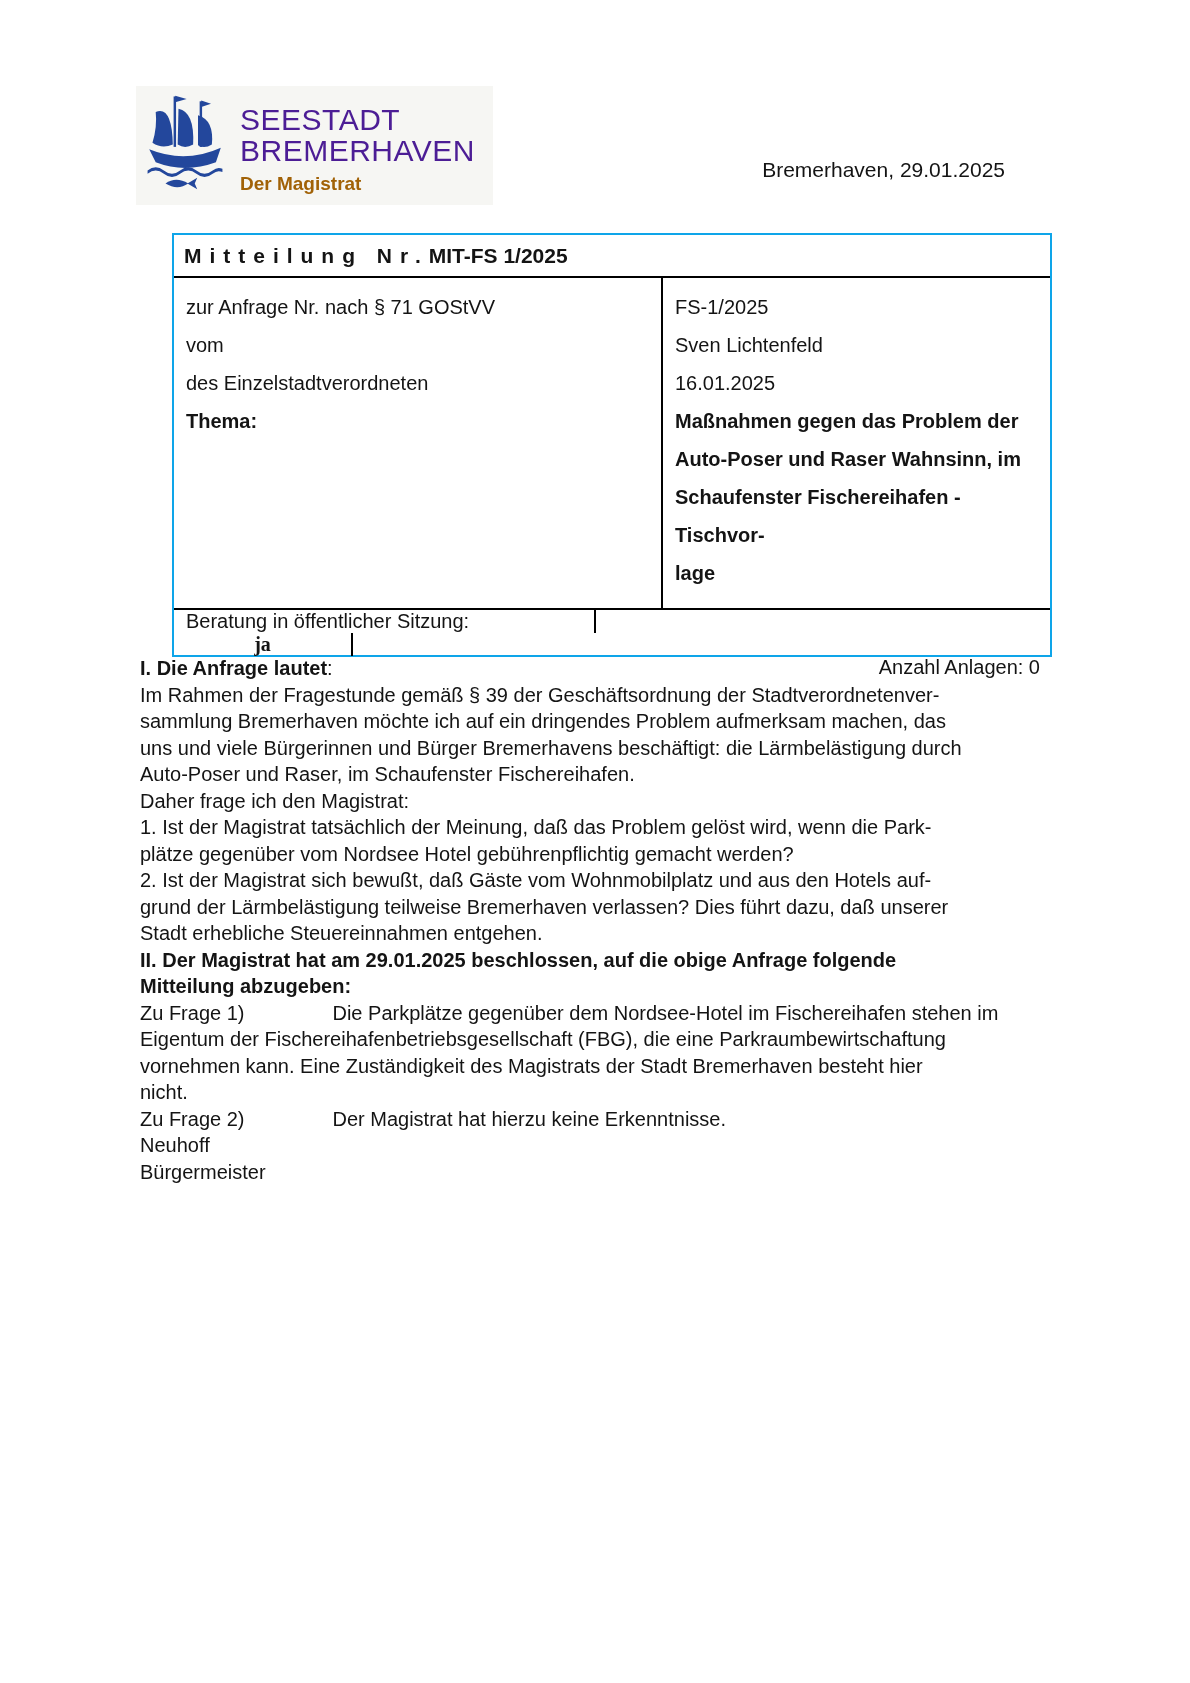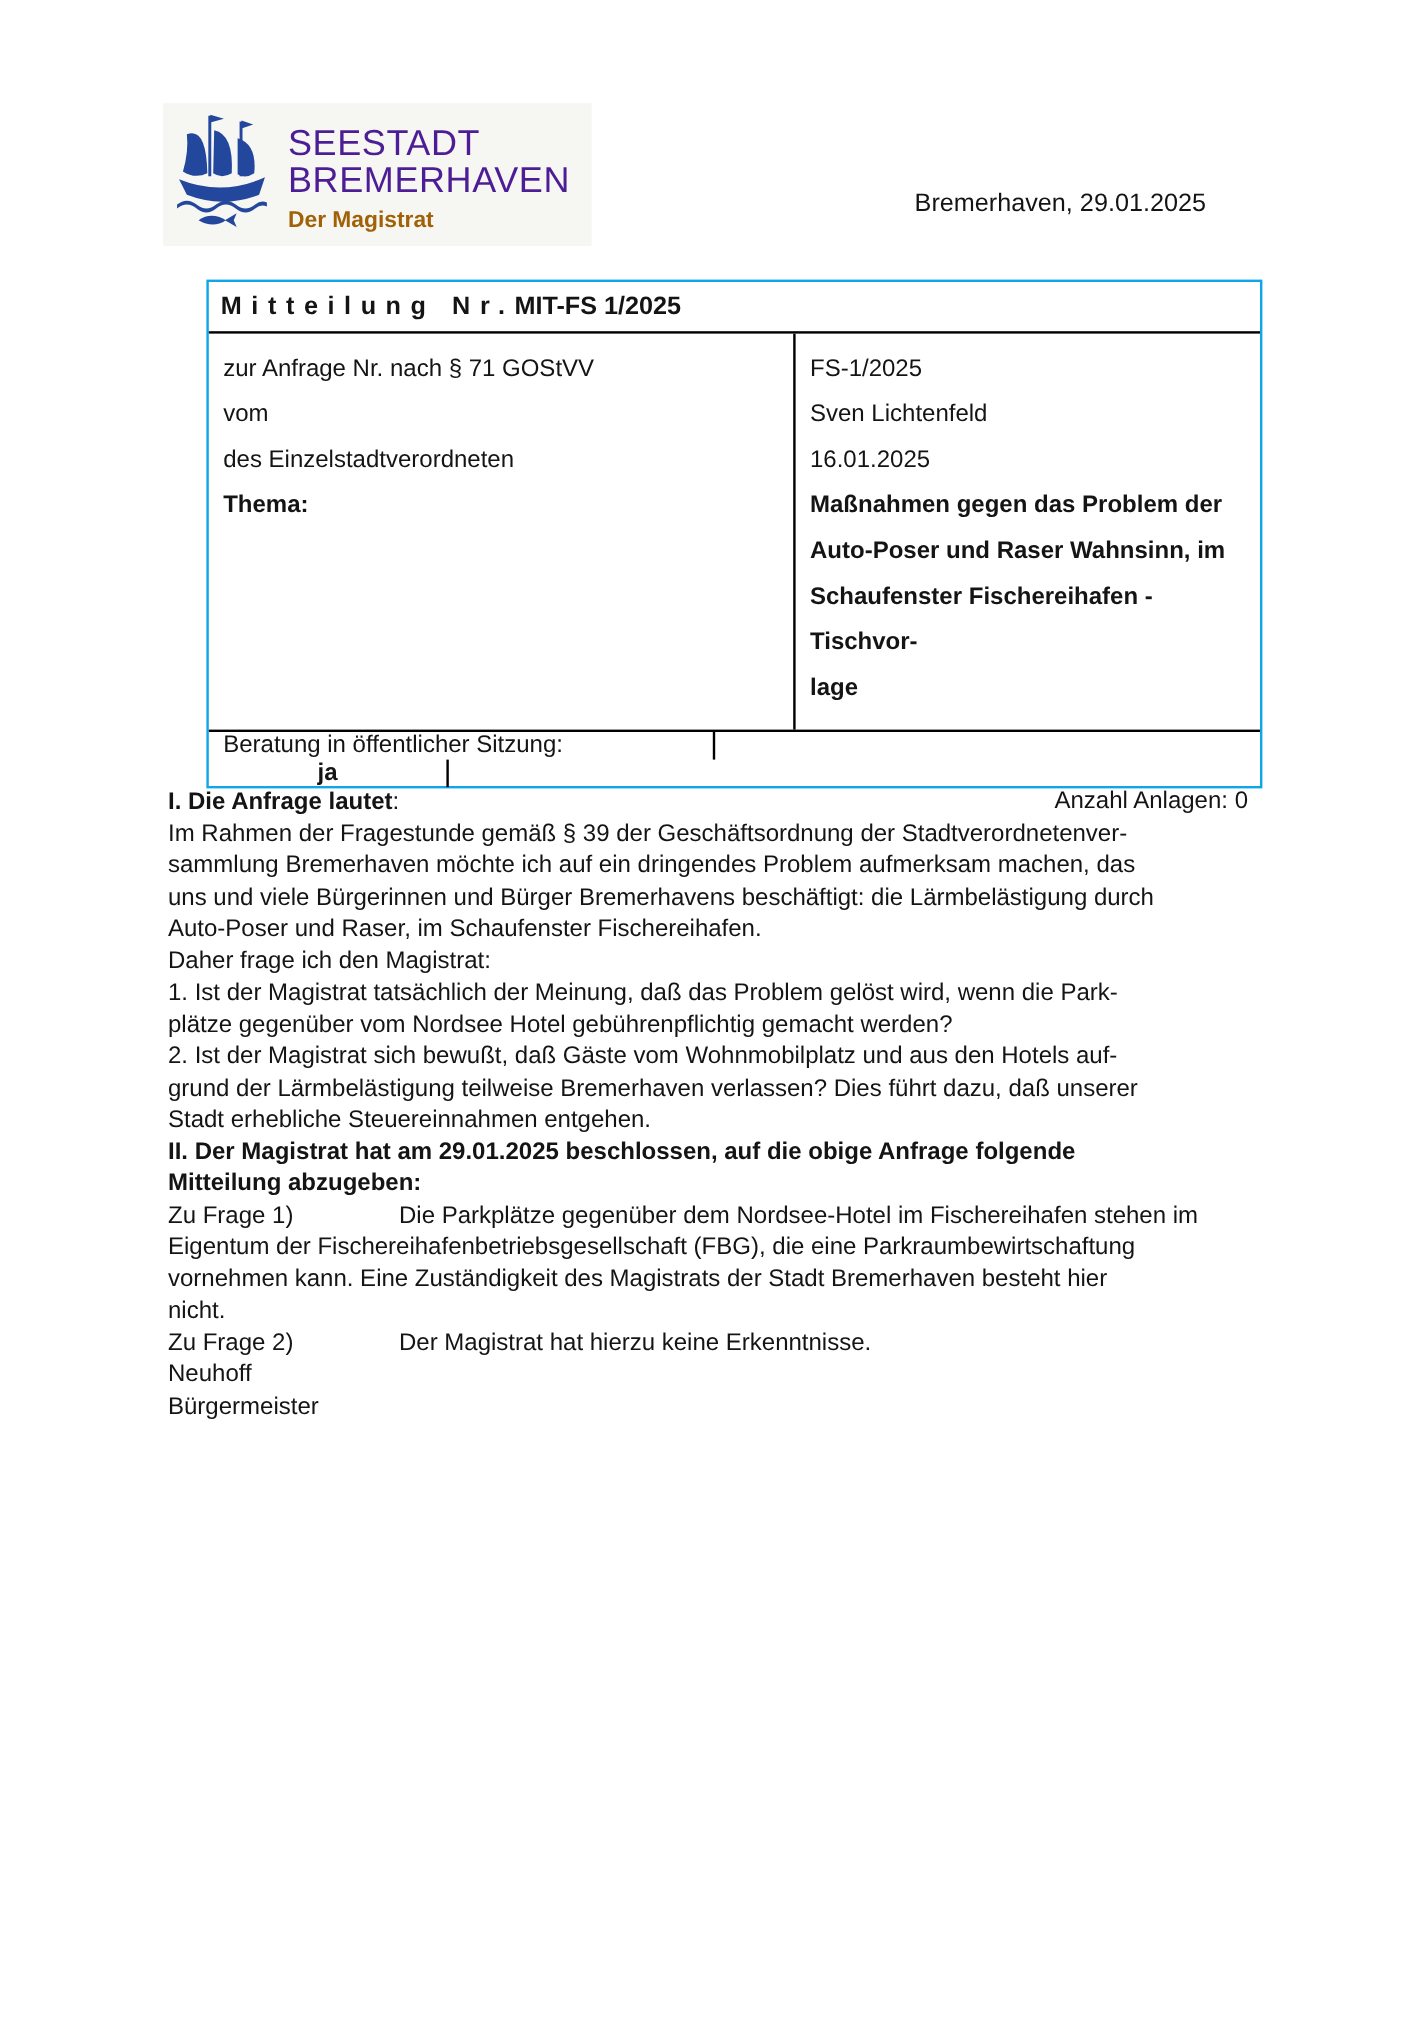--- a/index.html
+++ b/index.html
@@ -46,21 +46,21 @@
   .it-header .spaced{letter-spacing:.38em;}
   .it-main{display:flex;}
   .it-cell{padding:10px 12px 16px 12px;line-height:38px;box-sizing:border-box;}
   .it-main-left{width:489px;border-right:2px solid #000;flex:none;}
   .it-main-right{flex:1;}
   .bold{font-weight:700;}
   .preline{white-space:pre-line;}
   .it-footer{display:flex;border-top:2px solid #000;height:47px;box-sizing:border-box;flex-direction:column;}
   .it-footer > div{display:flex;align-items:center;box-sizing:border-box;}
   .itf-left{width:422px;border-right:2px solid #000;padding:0 12px;flex:none;}
-  .itf-middle{width:200px;border-right:2px solid #000;justify-content:center;font-weight:700;flex:none;}
+  .itf-middle{width:179px;border-right:2px solid #000;justify-content:center;font-weight:700;flex:none;font-family:Liberation Serif, serif;}
   .itf-right{flex:1;justify-content:flex-end;padding:0 10px;}
   
   .doc-body{
     position:absolute;left:140px;top:655px;width:877px;
     font-size:20px;line-height:26.5px;
   }
   .doc-body p{margin:0 0 0 0;}
   .para{margin-top:26px;}
   .h-bold{font-weight:700;}
   .h2-block{margin-top:50px;}

